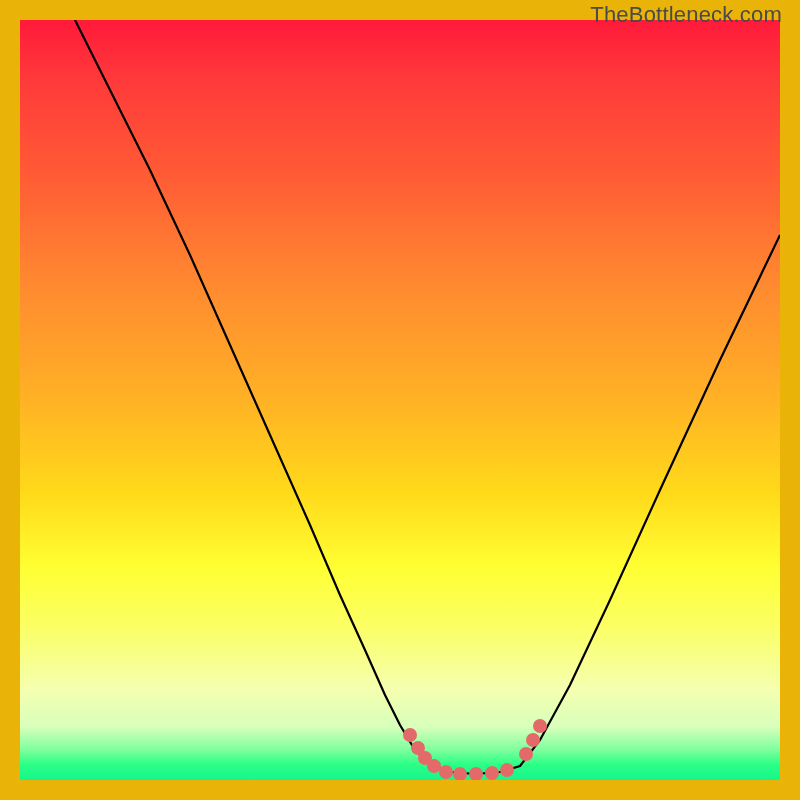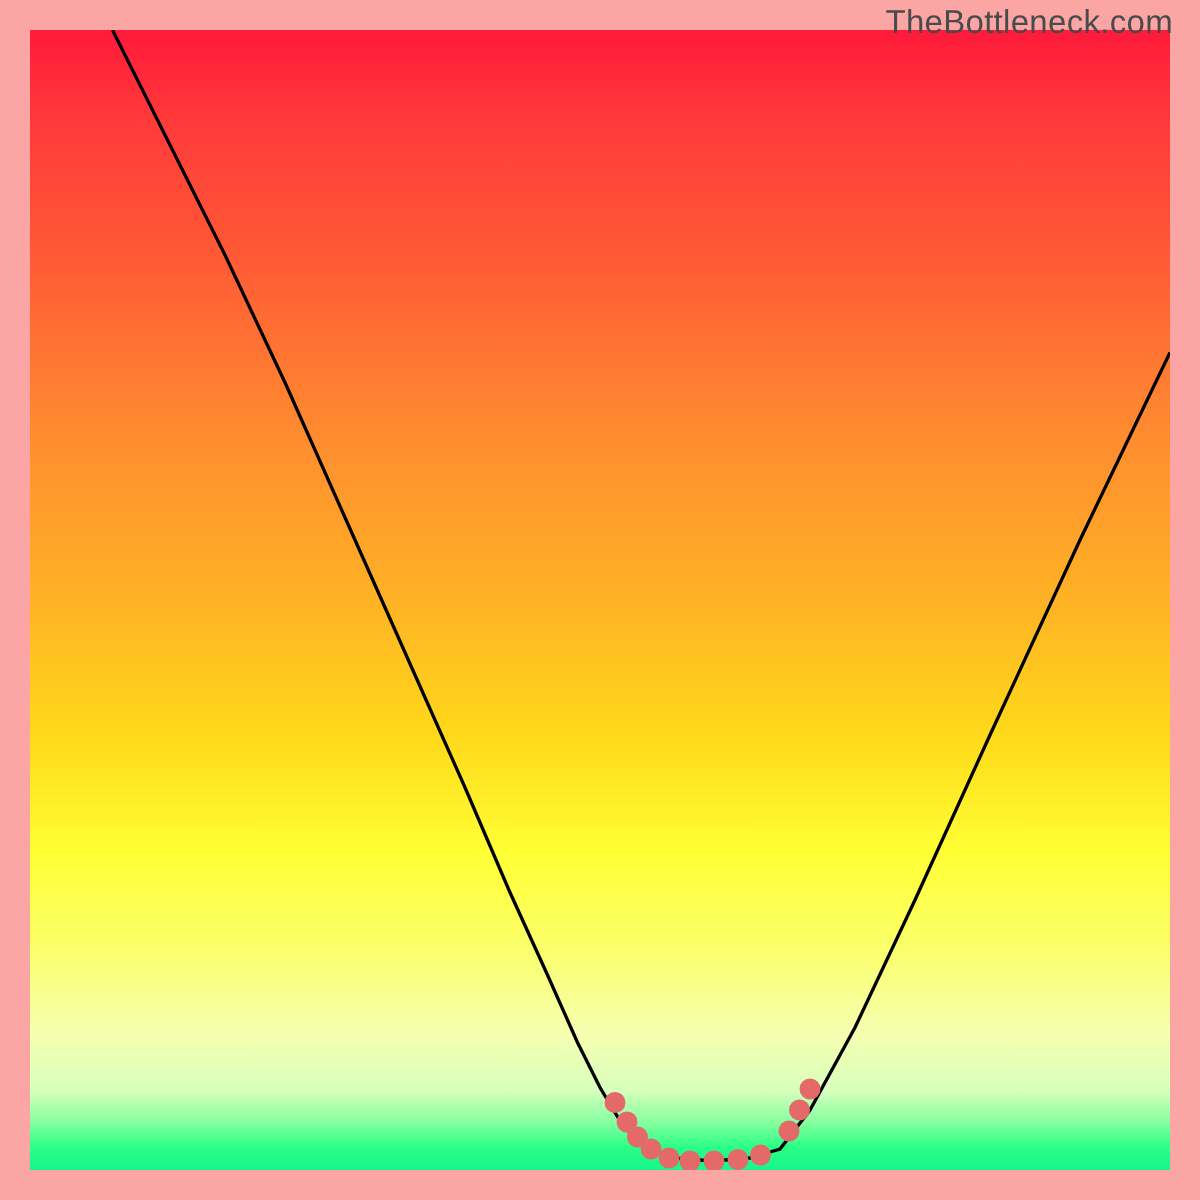--- a/index.html
+++ b/index.html
@@ -9,21 +9,21 @@
     height: 800px;
     background: #000;
     overflow: hidden;
   }
   .frame {
     position: absolute;
     left: 0;
     top: 0;
     width: 800px;
     height: 800px;
-    background: #fca5a5;
+    background: #eab308;
   }
   .plot {
     position: absolute;
     left: 20px;
     top: 20px;
     width: 760px;
     height: 760px;
     
     background: linear-gradient(to bottom,
       #ff1a3a 0%,

